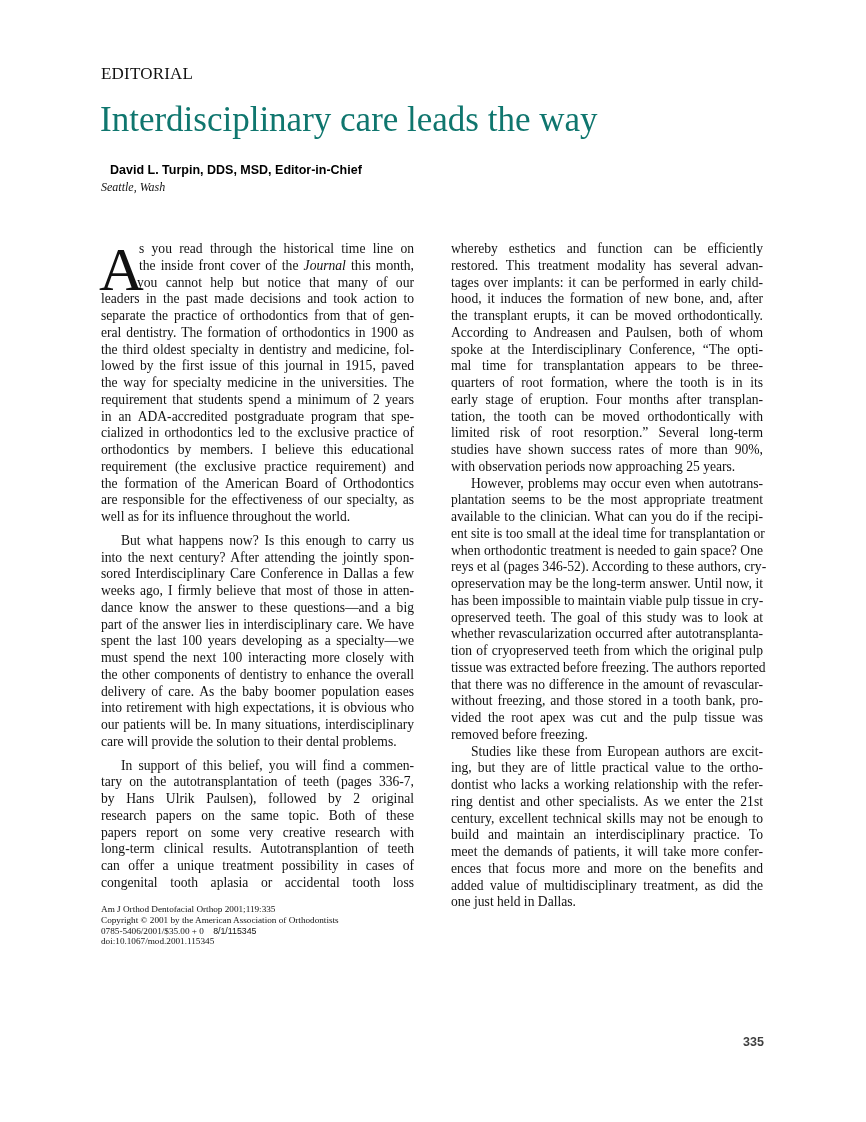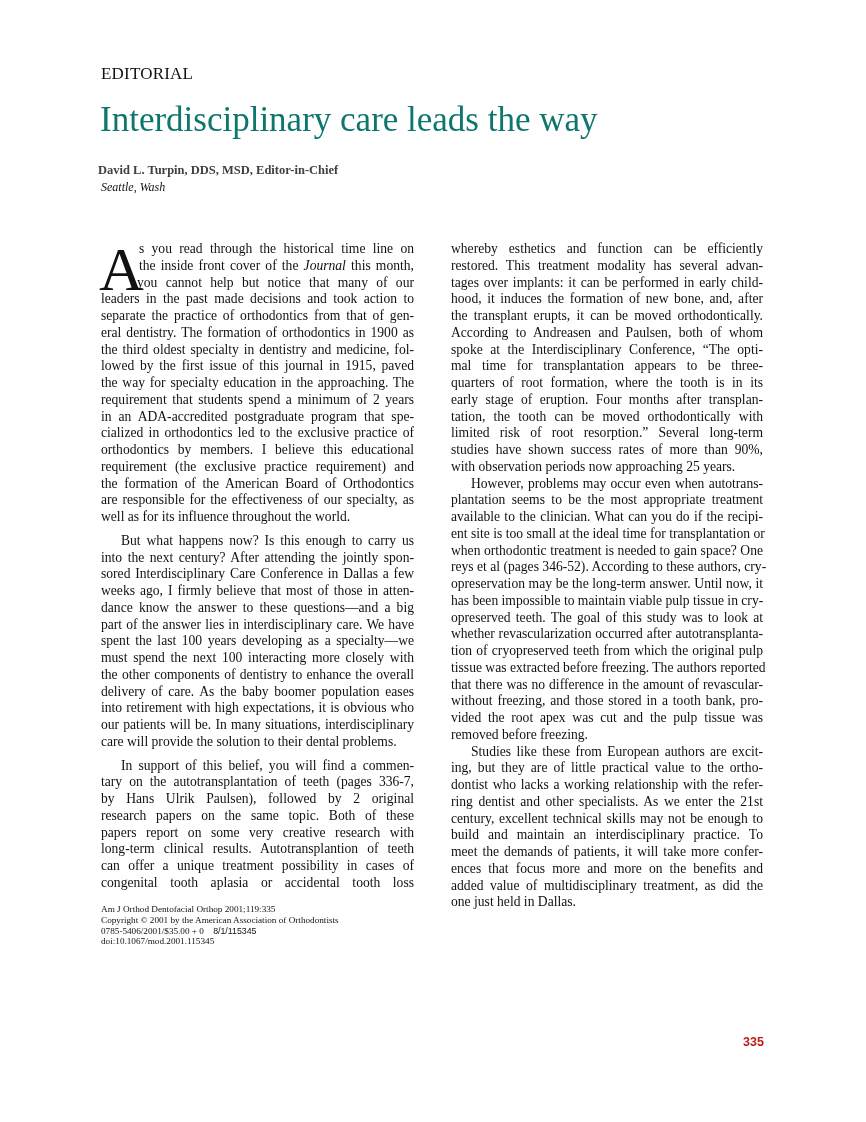--- a/index.html
+++ b/index.html
@@ -7,22 +7,22 @@
     .page { position: absolute; left: 0; top: 0; width: 851px; height: 1122px; background: #fff; }
     .section-label {
       position: absolute; left: 101px; top: 64px;
       font-family: "Liberation Serif", serif; font-size: 17px; letter-spacing: 0.2px; color: #111;
     }
     .title {
       position: absolute; left: 100px; top: 100px;
       font-family: "Liberation Serif", serif; font-size: 35px; color: #0f766e; white-space: nowrap;
     }
     .author {
-      position: absolute; left: 98px; top: 163px;
-      font-family: Liberation Serif, serif; font-weight: bold; font-size: 12.5px; color: #404040;
+      position: absolute; left: 110px; top: 163px;
+      font-family: Liberation Sans, sans-serif; font-weight: bold; font-size: 12.5px; color: #000000;
     }
     .affil {
       position: absolute; left: 101px; top: 180px;
       font-family: "Liberation Serif", serif; font-style: italic; font-size: 12px; color: #111;
     }
     .col {
       position: absolute; top: 241px;
       font-family: "Liberation Serif", serif; font-size: 13.6px; line-height: 16.75px; color: #111;
     }
     .col-left { left: 101px; width: 313px; }
@@ -41,21 +41,21 @@
     }
     .line.dc { padding-left: 38px; }
     .line.dc3 { padding-left: 36px; }
     .footnote {
       position: absolute; left: 101px; top: 904px;
       font-family: "Liberation Serif", serif; font-size: 9.2px; line-height: 10.8px; color: #111;
     }
     .footnote .bold { font-weight: normal; font-family: "Liberation Sans", sans-serif; font-size: 8.8px; }
     .page-number {
       position: absolute; left: 743px; top: 1035px;
-      font-family: "Liberation Sans", sans-serif; font-weight: bold; font-size: 12.5px; color: #b91c1c;
+      font-family: "Liberation Sans", sans-serif; font-weight: bold; font-size: 12.5px; color: #404040;
     }
     em { font-style: italic; }
   </style>
 </head>
 <body>
 
 <div class="page">
 
   <div class="section-label">EDITORIAL</div>
   <div class="title">Interdisciplinary care leads the way</div>
@@ -67,21 +67,21 @@
       <span class="dropcap">A</span>
       <span class="line dc">s you read through the historical time line on</span>
       <span class="line dc"><span>the inside front cover of the </span><em>Journal</em><span> this month,</span></span>
       <span class="line dc3">you cannot help but notice that many of our</span>
     </div>
     <span class="line">leaders in the past made decisions and took action to</span>
     <span class="line">separate the practice of orthodontics from that of gen-</span>
     <span class="line">eral dentistry. The formation of orthodontics in 1900 as</span>
     <span class="line">the third oldest specialty in dentistry and medicine, fol-</span>
     <span class="line">lowed by the first issue of this journal in 1915, paved</span>
-    <span class="line">the way for specialty education in the approaching. The</span>
+    <span class="line">the way for specialty medicine in the universities. The</span>
     <span class="line">requirement that students spend a minimum of 2 years</span>
     <span class="line">in an ADA-accredited postgraduate program that spe-</span>
     <span class="line">cialized in orthodontics led to the exclusive practice of</span>
     <span class="line">orthodontics by members. I believe this educational</span>
     <span class="line">requirement (the exclusive practice requirement) and</span>
     <span class="line">the formation of the American Board of Orthodontics</span>
     <span class="line">are responsible for the effectiveness of our specialty, as</span>
     <span class="line last">well as for its influence throughout the world.</span>
     <span class="line indent gap">But what happens now? Is this enough to carry us</span>
     <span class="line">into the next century? After attending the jointly spon-</span>

